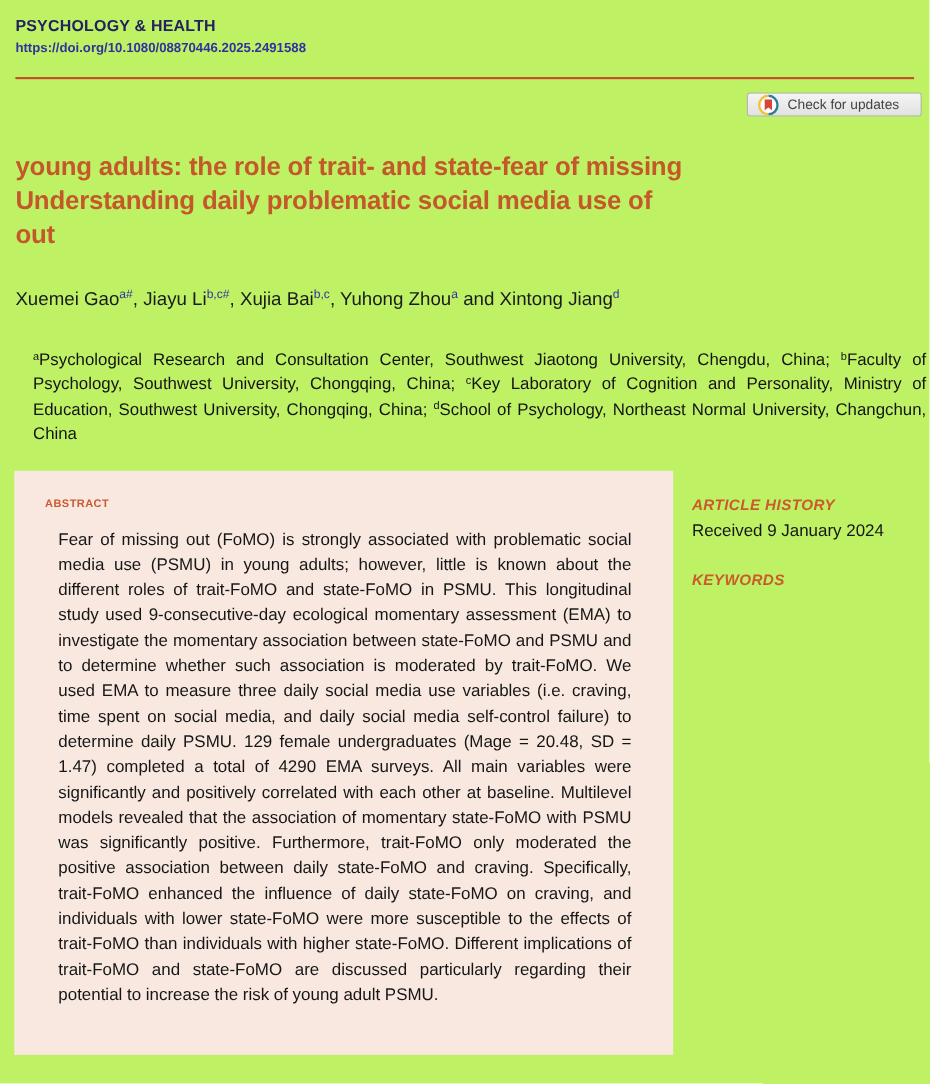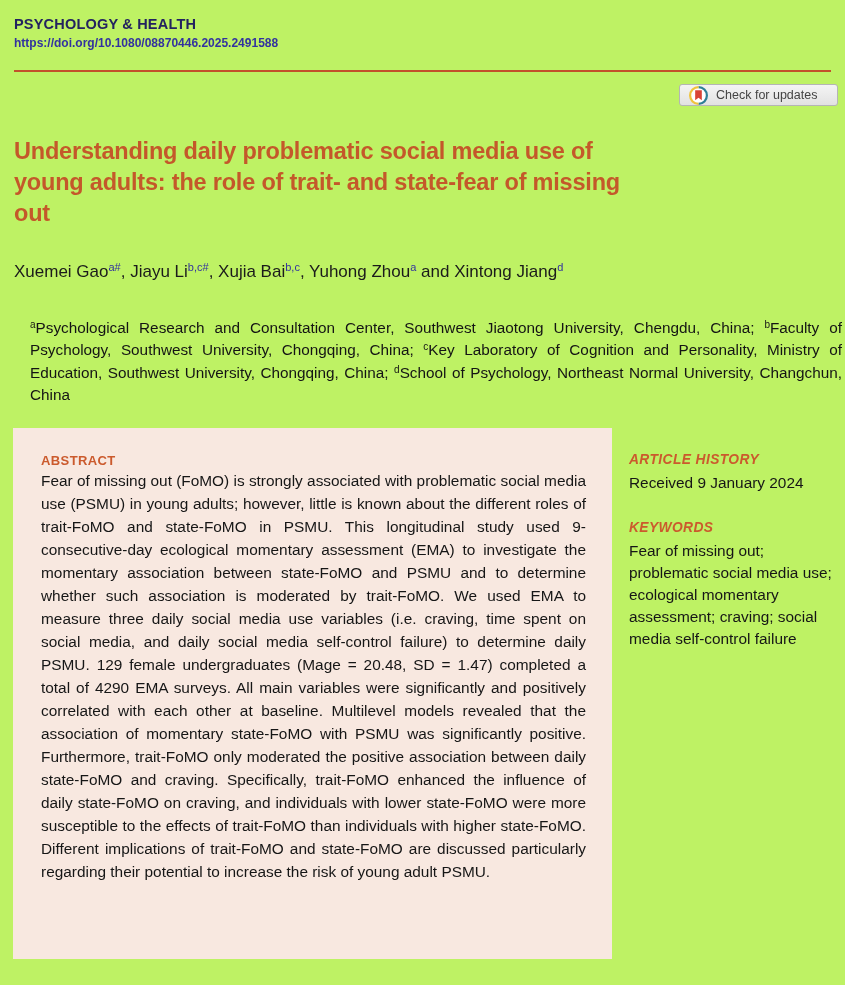--- a/index.html
+++ b/index.html
@@ -75,25 +75,25 @@
     position:relative;top:-5px;vertical-align:baseline;line-height:0;
   }
   
   .abstract-box{
     position:absolute;left:13px;top:428px;width:599px;height:531px;
     box-sizing:border-box;
     background:#F8E8E0;
     padding:25px 26px 0 28px;
   }
   .abstract-box h2{
-    margin:0 0 1px 0;
-    font-size:13px;font-weight:700;letter-spacing:.4px;color:#CB5A2D;
+    margin:0 0 15px 0;
+    font-size:10px;font-weight:700;letter-spacing:.4px;color:#CB5A2D;
   }
   .abstract-box p{
-    margin:0;font-size:15.4px;line-height:23px;text-align:justify;color:#161616;
+    margin:12px;font-size:15.4px;line-height:23px;text-align:justify;color:#161616;
   }
   
   .sidebar{position:absolute;left:629px;top:452px;width:204px;}
   .sidebar h3{
     margin:0 0 5px 0;
     font-size:13.8px;font-weight:700;letter-spacing:.4px;color:#CB5A2D;font-style:italic;
   }
   .sidebar p{margin:0;font-size:15.4px;line-height:22px;color:#161616;}
   .sidebar .kw-head{margin-top:26px;}
 </style>
@@ -112,34 +112,33 @@
     <svg width="19" height="19" viewBox="0 0 24 24">
       <circle cx="12" cy="12" r="10.6" fill="#ffffff"></circle>
       <path d="M12 1.4 A10.6 10.6 0 0 1 22.6 12 A10.6 10.6 0 0 1 12 22.6" fill="none" stroke="#2e7f96" stroke-width="2.8"></path>
       <path d="M12 22.6 A10.6 10.6 0 0 1 1.4 12 A10.6 10.6 0 0 1 12 1.4" fill="none" stroke="#f0c33c" stroke-width="2.8"></path>
       <path d="M7.8 5.5 h8.4 v12.5 l-4.2 -3.1 l-4.2 3.1 z" fill="#d94436"></path>
     </svg>
     <span>Check for updates</span>
   </div>
 
   <h1 class="title">
+    <span class="tline">young adults: the role of trait- and state-fear of missing</span>
     <span class="tline">Understanding daily problematic social media use of</span>
-    <span class="tline">young adults: the role of trait- and state-fear of missing</span>
     <span class="tline">out</span>
   </h1>
 
   <p class="authors"><span><span>Xuemei Gao</span><sup>a#</sup><span>, </span></span><span><span>Jiayu Li</span><sup>b,c#</sup><span>, </span></span><span><span>Xujia Bai</span><sup>b,c</sup><span>, </span></span><span><span>Yuhong Zhou</span><sup>a</sup><span> and </span></span><span><span>Xintong Jiang</span><sup>d</sup></span></p>
 
   <p class="affils"><sup>a</sup><span>Psychological Research and Consultation Center, Southwest Jiaotong University, Chengdu, China; </span><sup>b</sup><span>Faculty of Psychology, Southwest University, Chongqing, China; </span><sup>c</sup><span>Key Laboratory of Cognition and Personality, Ministry of Education, Southwest University, Chongqing, China; </span><sup>d</sup><span>School of Psychology, Northeast Normal University, Changchun, China</span></p>
 
   <section class="abstract-box">
     <h2>ABSTRACT</h2>
     <p>Fear of missing out (FoMO) is strongly associated with problematic social media use (PSMU) in young adults; however, little is known about the different roles of trait-FoMO and state-FoMO in PSMU. This longitudinal study used 9-consecutive-day ecological momentary assessment (EMA) to investigate the momentary association between state-FoMO and PSMU and to determine whether such association is moderated by trait-FoMO. We used EMA to measure three daily social media use variables (i.e. craving, time spent on social media, and daily social media self-control failure) to determine daily PSMU. 129 female undergraduates (Mage = 20.48, SD = 1.47) completed a total of 4290 EMA surveys. All main variables were significantly and positively correlated with each other at baseline. Multilevel models revealed that the association of momentary state-FoMO with PSMU was significantly positive. Furthermore, trait-FoMO only moderated the positive association between daily state-FoMO and craving. Specifically, trait-FoMO enhanced the influence of daily state-FoMO on craving, and individuals with lower state-FoMO were more susceptible to the effects of trait-FoMO than individuals with higher state-FoMO. Different implications of trait-FoMO and state-FoMO are discussed particularly regarding their potential to increase the risk of young adult PSMU.</p>
   </section>
 
   <aside class="sidebar">
     <h3>ARTICLE HISTORY</h3>
     <p>Received 9 January 2024</p>
     <h3 class="kw-head">KEYWORDS</h3>
-    <p>Fear of missing out; problematic social media use; ecological momentary assessment; craving; social media self-control failure</p>
   </aside>
 
 </div>
 
 </body></html>

